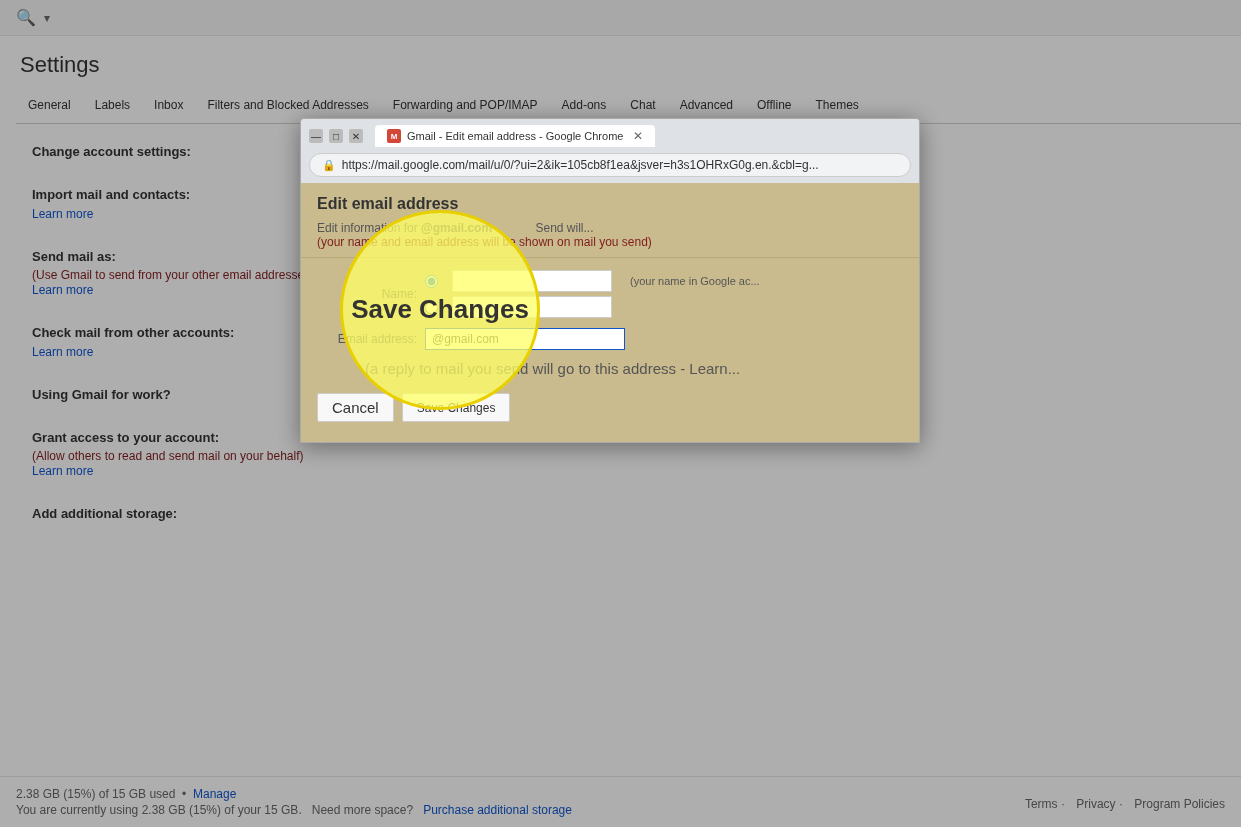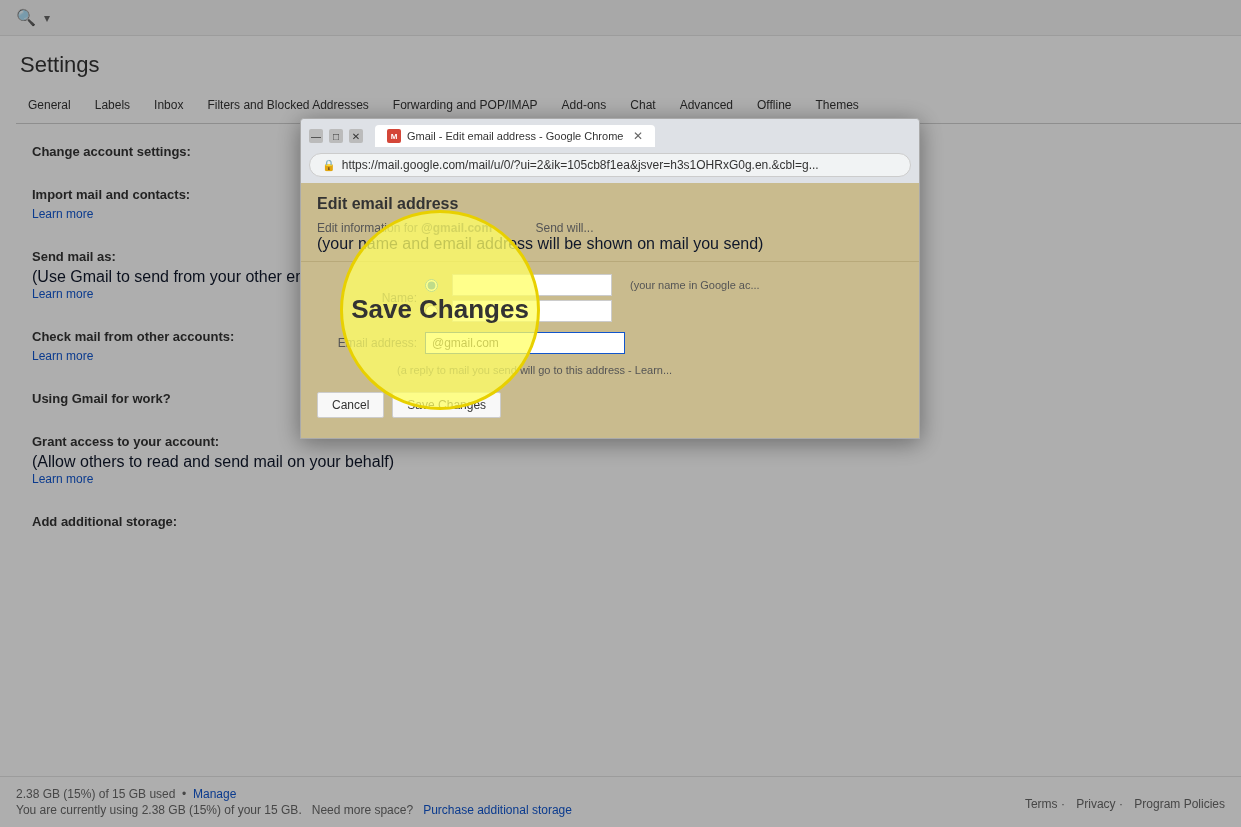--- a/index.html
+++ b/index.html
@@ -89,22 +89,22 @@
       font-weight: bold;
       color: #333;
       margin-bottom: 4px;
     }
     .section-link {
       color: #1155cc;
       text-decoration: none;
       font-size: 12px;
     }
     .section-desc {
-      font-size: 16px;
-      color: #0f172a;
+      font-size: 12px;
+      color: #7f1d1d;
     }
 
     
     .footer {
       position: fixed;
       bottom: 0;
       left: 0;
       width: 1241px;
       background: #f9f9f9;
       border-top: 1px solid #e0e0e0;
@@ -291,34 +291,34 @@
     }
     .radio-row {
       display: flex;
       align-items: center;
       gap: 14px;
     }
     .radio-input {
       margin: 0;
     }
     .form-hint {
-      font-size: 11px;
+      font-size: 15px;
       color: #555;
-      margin-left: 80px;
+      margin-left: 48px;
       margin-bottom: 8px;
     }
     .dialog-actions {
       display: flex;
       gap: 8px;
       margin-top: 16px;
       padding-bottom: 8px;
     }
     .btn-cancel {
       padding: 5px 14px;
-      font-size: 12px;
+      font-size: 15px;
       background: #f8f8f8;
       border: 1px solid #ccc;
       cursor: pointer;
       border-radius: 2px;
       color: #333;
     }
     .btn-save {
       padding: 5px 14px;
       font-size: 12px;
       background: #f8f8f8;

